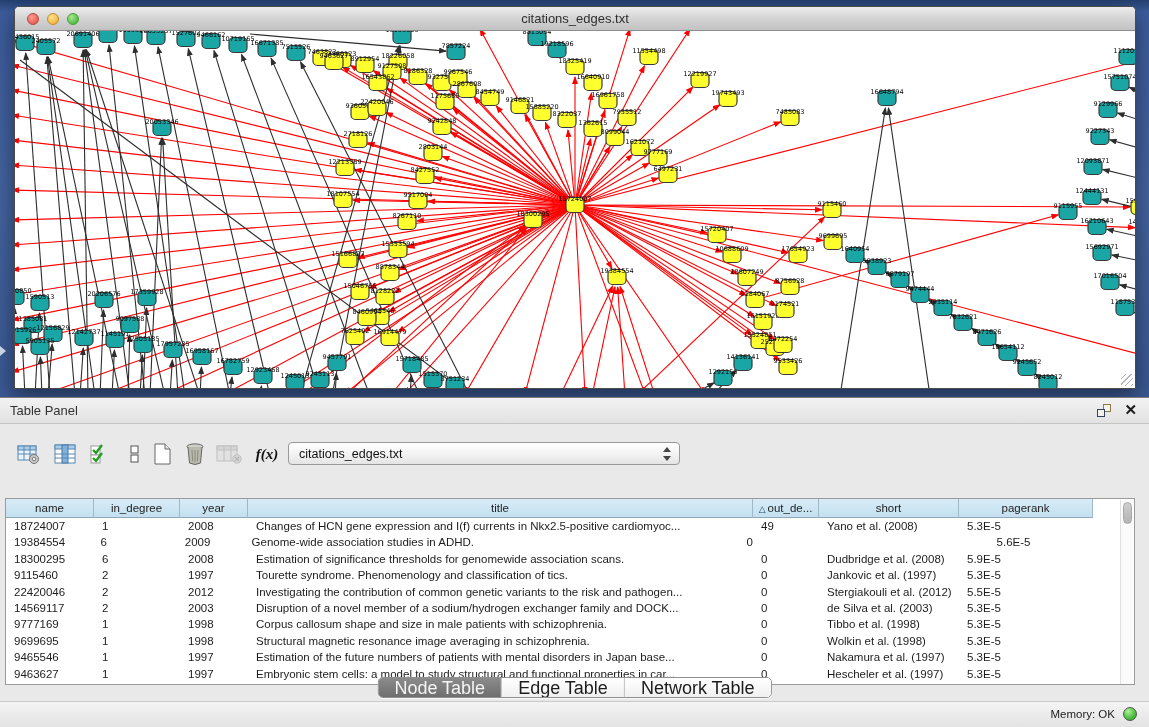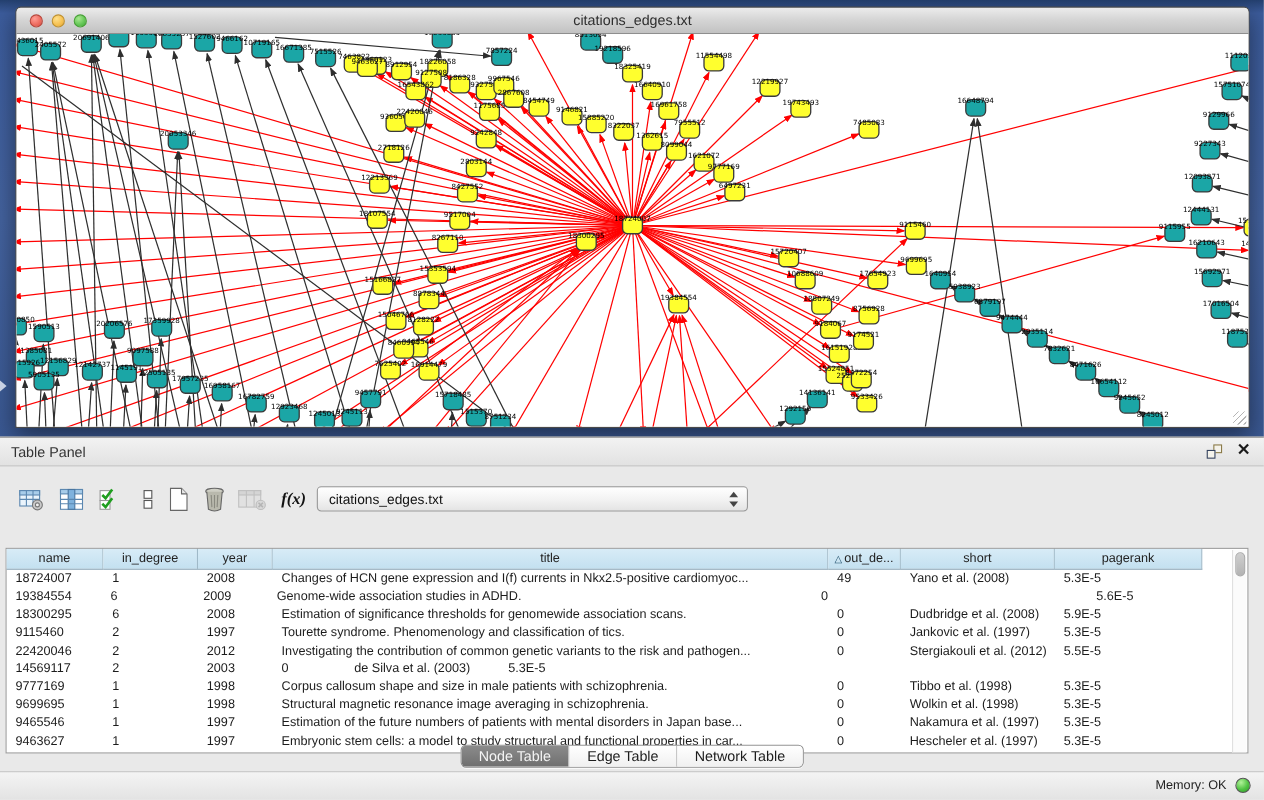--- a/index.html
+++ b/index.html
@@ -54,21 +54,21 @@
   .th .sort-tri { font-size:9px; color:#1a4a66; margin-right:2px; }
   .tbody { position:absolute; left:0; top:19px; width:1114px; }
   .tr { display:flex; height:16.4px; }
   .td { font-size:11.5px; color:#1c1c1c; line-height:16.4px; padding-left:8px; overflow:hidden; white-space:nowrap; }
   .vscroll { position:absolute; right:1px; top:1px; width:13px; height:184px; background:#fbfbfb; border-left:1px solid #e0e0e0; }
   .vthumb { position:absolute; left:1.5px; top:2px; width:9px; height:22px; border-radius:5px;
     background:linear-gradient(180deg,#cfcfcf,#b3b3b3); border:1px solid #a8a8a8; cursor:pointer; }
 
   .tabs { position:absolute; left:50%; transform:translateX(-50%); top:279px; height:21px; display:flex;
     border:1px solid #8f8f8f; border-radius:5px; overflow:hidden; background:#fff; box-shadow:0 1px 0 rgba(255,255,255,.7); }
-  .tab { height:100%; font-size:13px; padding:0 16px; line-height:20px; color:#1c1c1c; background:linear-gradient(180deg,#ffffff,#f0f0f0);
+  .tab { height:100%; font-size:18px; padding:0 16px; line-height:20px; color:#1c1c1c; background:linear-gradient(180deg,#ffffff,#f0f0f0);
     border-right:1px solid #b9b9b9; cursor:pointer; }
   .tab:last-child { border-right:none; }
   .tab.active { background:linear-gradient(180deg,#8b8b8b,#6f6f6f); color:#f4f4f4; }
 
   .statusbar { position:absolute; left:0; bottom:0; width:100%; height:26px;
     background:linear-gradient(180deg,#f4f4f4,#e3e3e3); border-top:1px solid #c9c9c9; }
   .memory { position:absolute; right:34px; top:6px; font-size:11.5px; color:#222; }
   .mem-dot { position:absolute; right:12px; top:5px; width:14px; height:14px; border-radius:50%;
     background:radial-gradient(circle at 35% 28%,#b2f29a,#4fc242 55%,#2f9a28); border:1px solid #555; }
 </style>
@@ -924,20 +924,21 @@
           <div class="td" style="width: 68px;">2012</div>
           <div class="td" style="width: 505px;">Investigating the contribution of common genetic variants to the risk and pathogen...</div>
           <div class="td" style="width: 66px;">0</div>
           <div class="td" style="width: 140px;">Stergiakouli et al. (2012)</div>
           <div class="td" style="width: 134px;">5.5E-5</div>
         </div>
         <div class="tr">
           <div class="td" style="width: 88px;">14569117</div>
           <div class="td" style="width: 86px;">2</div>
           <div class="td" style="width: 68px;">2003</div>
+          <div class="td" style="width: 505px;">Disruption of a novel member of a sodium/hydrogen exchanger family and DOCK...</div>
           <div class="td" style="width: 66px;">0</div>
           <div class="td" style="width: 140px;">de Silva et al. (2003)</div>
           <div class="td" style="width: 134px;">5.3E-5</div>
         </div>
         <div class="tr">
           <div class="td" style="width: 88px;">9777169</div>
           <div class="td" style="width: 86px;">1</div>
           <div class="td" style="width: 68px;">1998</div>
           <div class="td" style="width: 505px;">Corpus callosum shape and size in male patients with schizophrenia.</div>
           <div class="td" style="width: 66px;">0</div>

